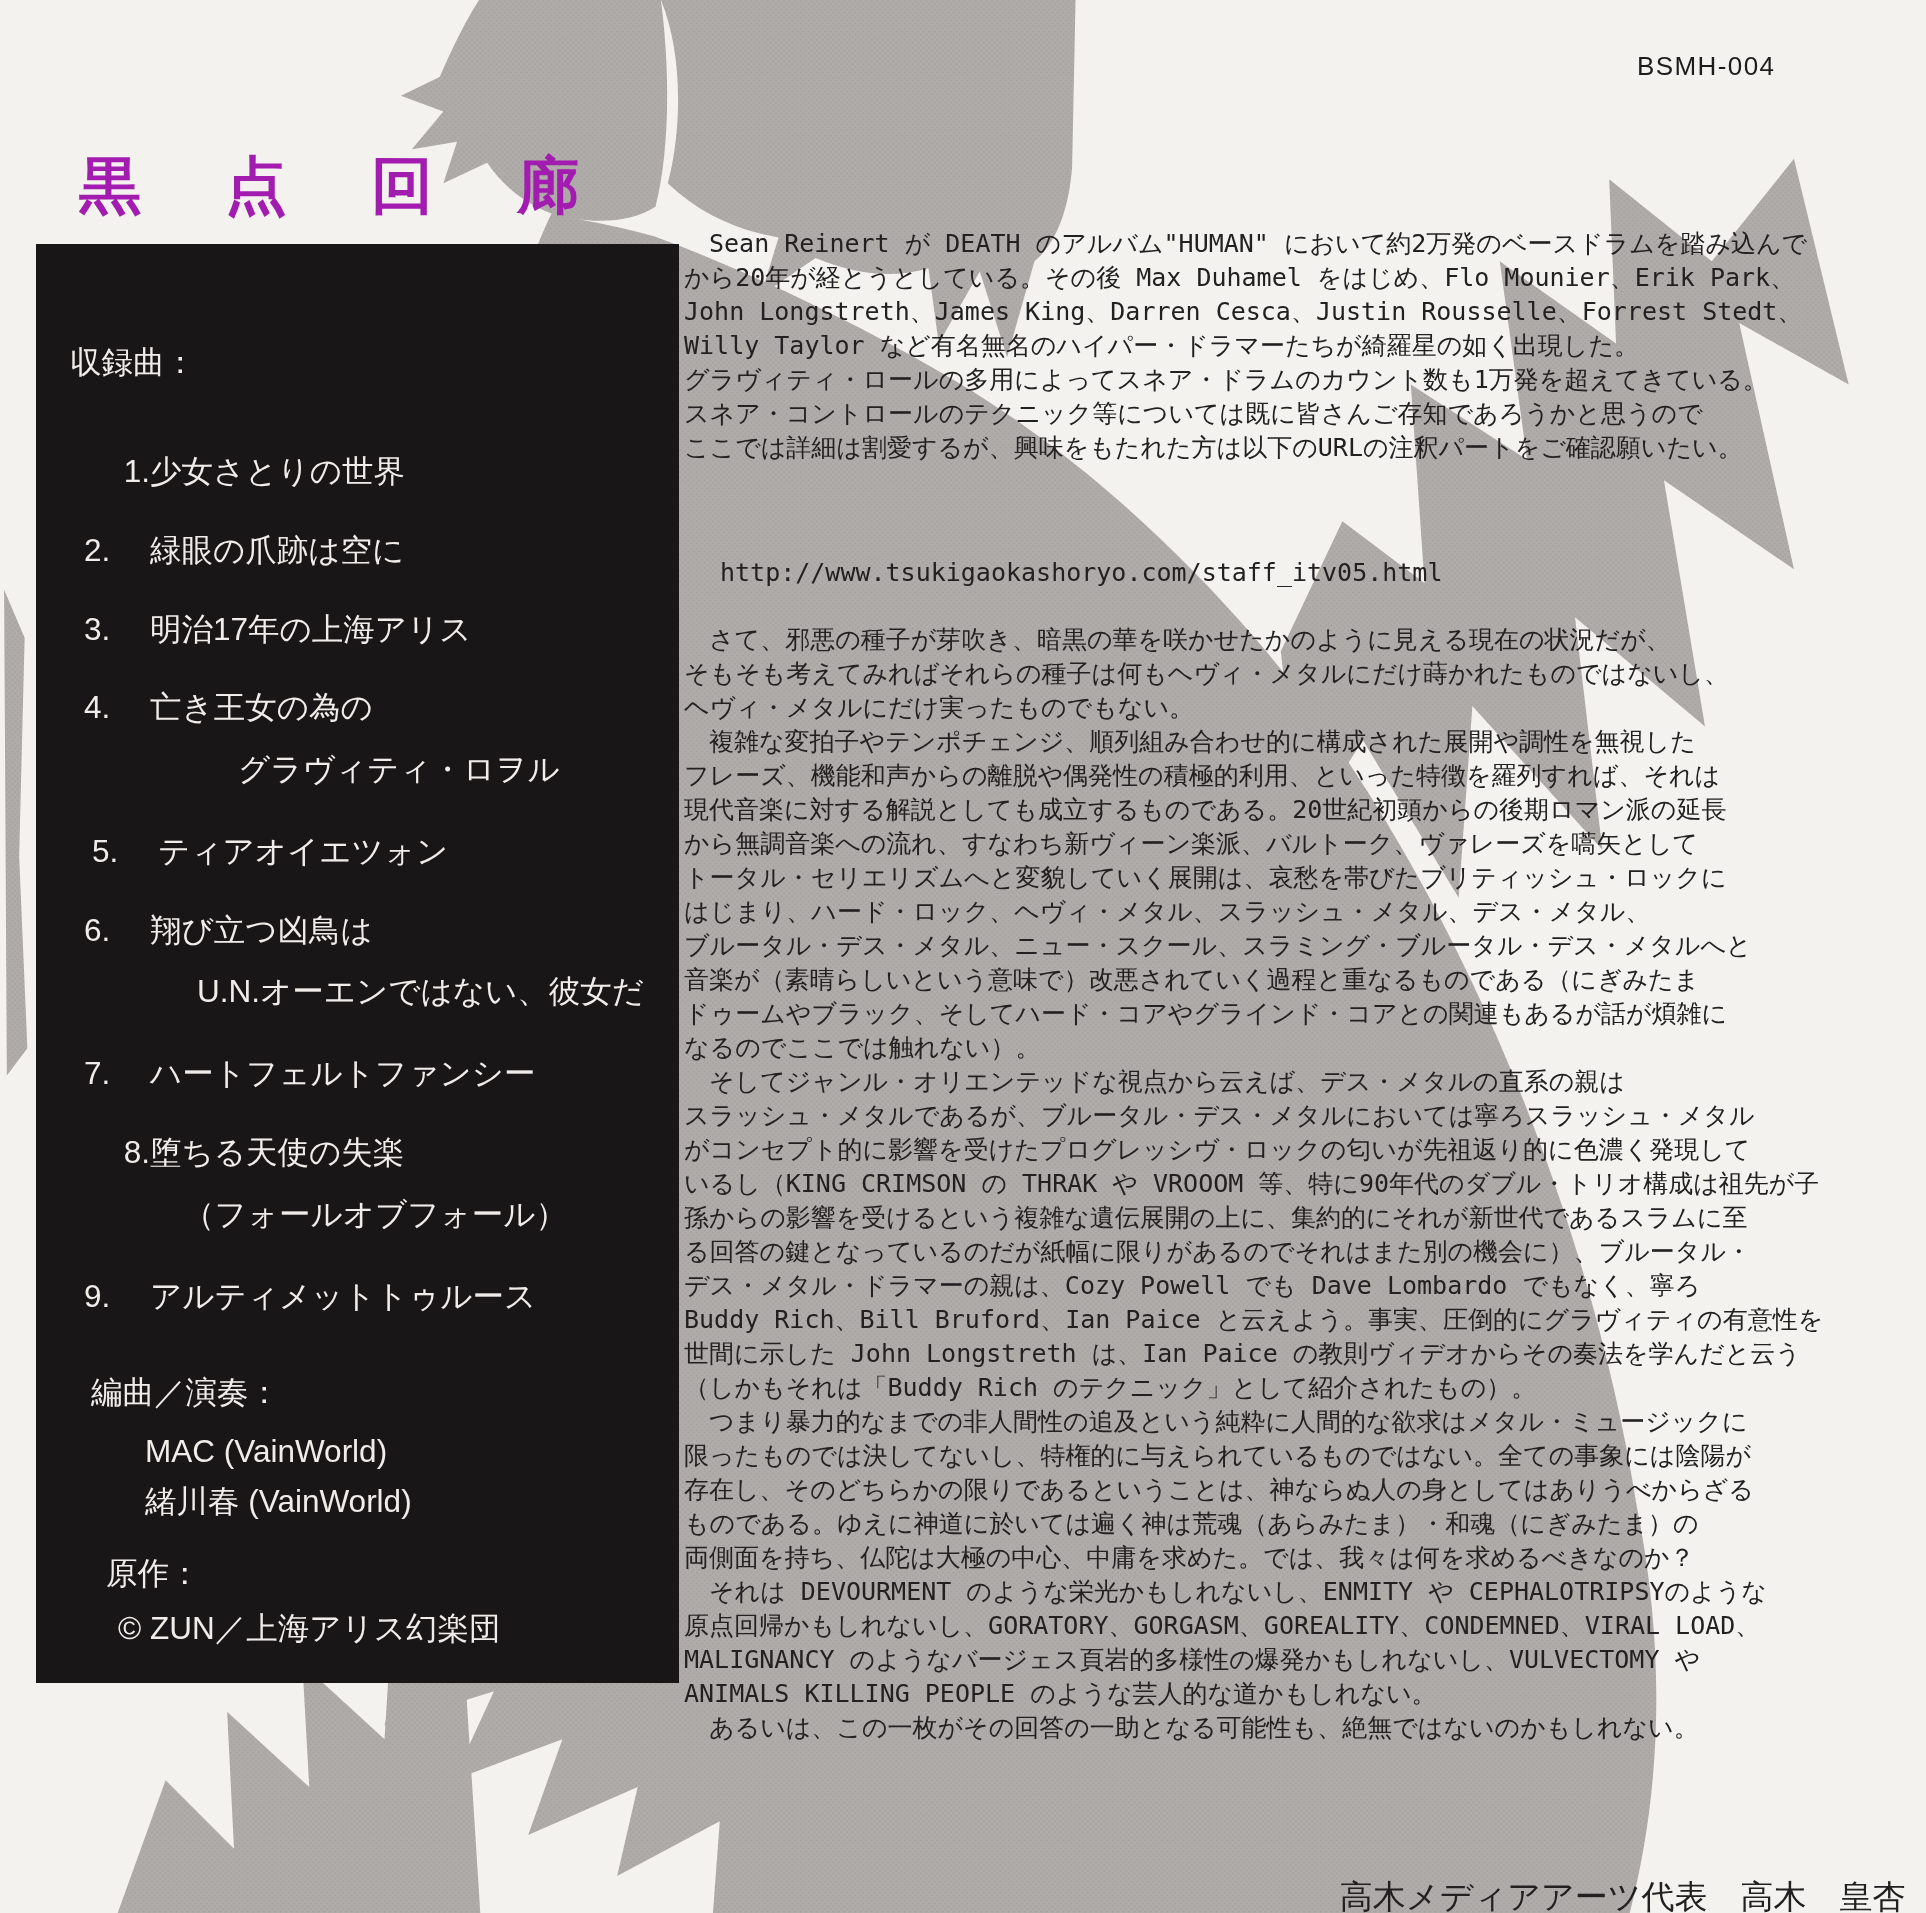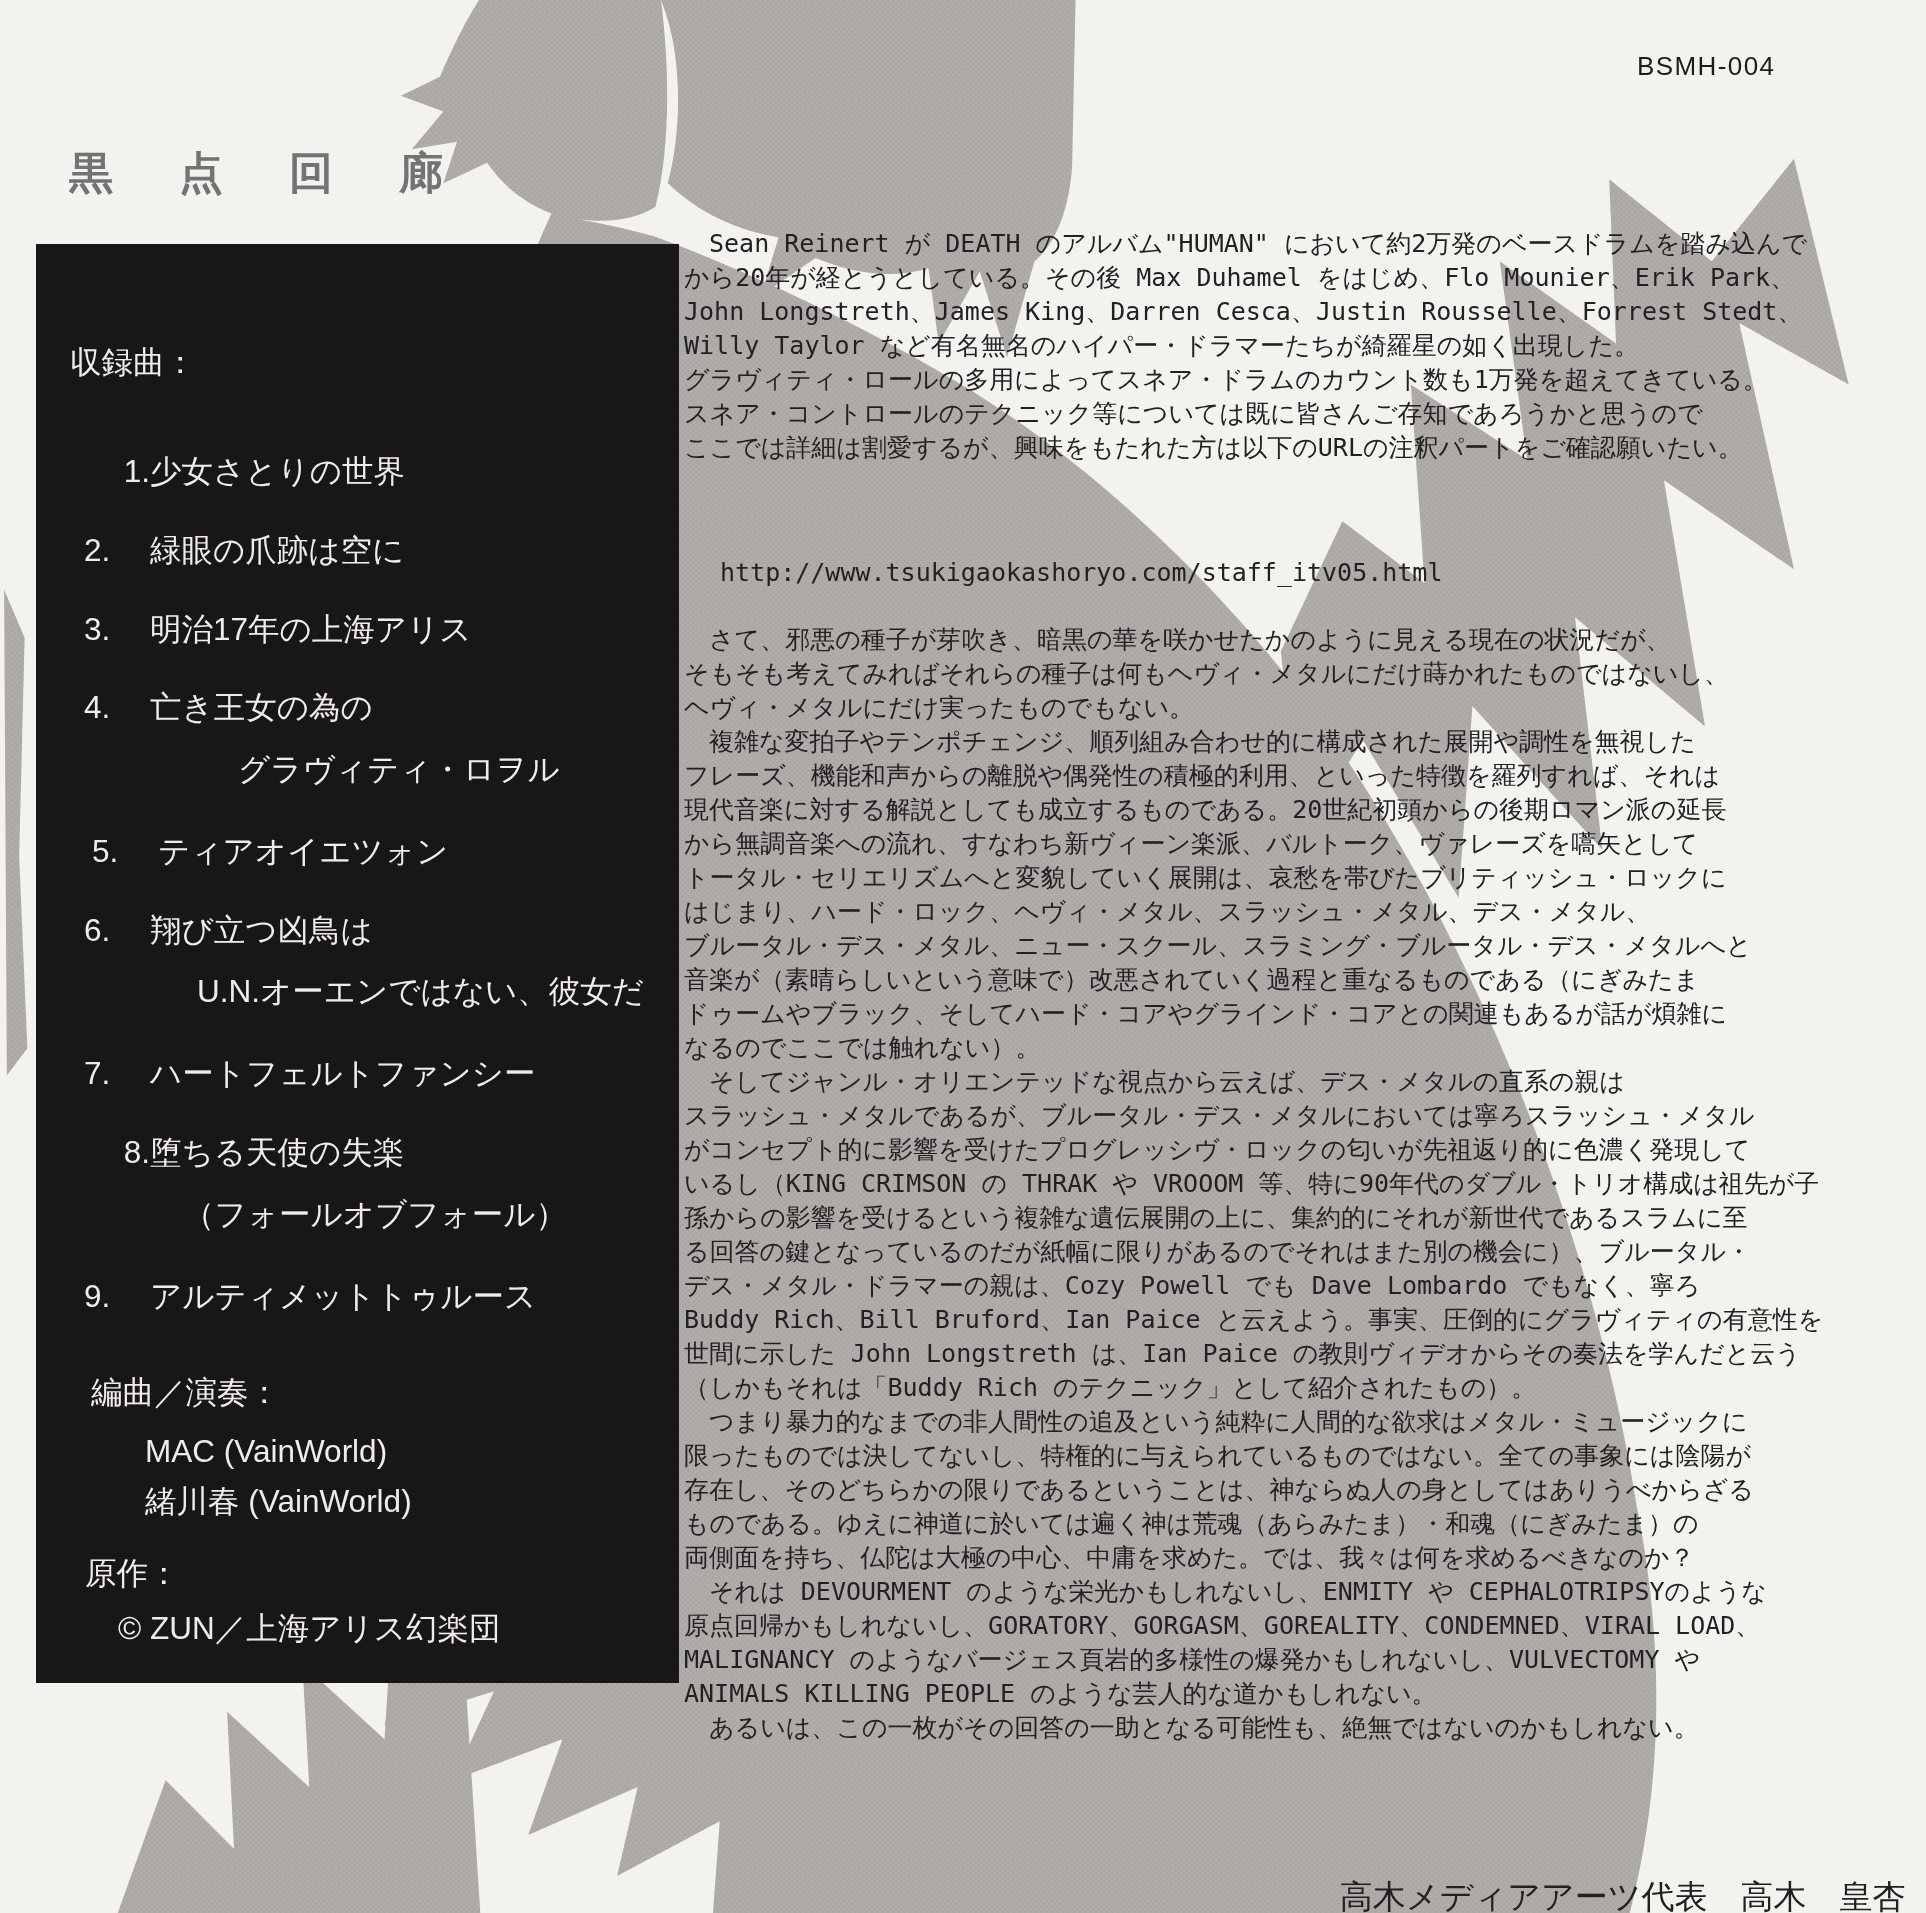--- a/index.html
+++ b/index.html
@@ -3,38 +3,38 @@
 <meta charset="utf-8">
 <style>
   html,body{margin:0;padding:0;}
   body{font-family:"Liberation Sans",sans-serif;}
   .page{position:relative;width:1926px;height:1913px;background:#f3f2ef;overflow:hidden;}
   .silhouette{position:absolute;left:0;top:0;}
 
   .catalog{position:absolute;left:1637px;top:51px;font-family:Liberation Sans, sans-serif;
            font-size:26px;letter-spacing:1.4px;color:#1e1b1c;}
 
-  .title{position:absolute;left:69px;top:144px;font-size:44px;font-weight:700;
-         color:#737373;white-space:pre;letter-spacing:11px;}
+  .title{position:absolute;left:79px;top:144px;font-size:62px;font-weight:700;
+         color:#a21caf;white-space:pre;letter-spacing:11px;}
 
   .panel{position:absolute;left:24px;top:244px;width:643px;height:1439px;background:#191617;
          color:#efece9;margin-left:12px;}
   .panel .item{position:absolute;font-size:31.5px;white-space:pre;}
   .panel .tnum{display:inline-block;width:66px;}
   .p-heading{left:34px;top:98px;}
   .trk0{left:48px;top:207px;text-align:right;} .trk1{left:48px;top:286px;} .trk2{left:48px;top:365px;}
   .trk3{left:48px;top:443px;} .trk3b{left:202px;top:505px;}
   .trk4{left:56px;top:587px;}
   .trk5{left:48px;top:666px;} .trk5b{left:161px;top:727px;}
   .trk6{left:48px;top:809px;}
   .trk7{left:48px;top:888px;text-align:right;} .trk7b{left:147px;top:950px;}
   .trk8{left:48px;top:1032px;}
   .credits-heading{left:55px;top:1128px;}
   .perf0{left:109px;top:1189px;} .perf1{left:109px;top:1237px;}
-  .orig-heading{left:49px;top:1309px;}
+  .orig-heading{left:70px;top:1309px;}
   .orig-credit{left:82px;top:1364px;}
 
   .essay{position:absolute;left:684px;top:0;width:1163px;color:#232021;
          font-family:"DejaVu Sans Mono",monospace;font-size:25px;}
   .essay .para{position:absolute;left:0;}
   .para-1{top:227px;} .para-2{top:610px;margin-top:13px;}
   .tline{white-space:pre;height:34px;line-height:34px;}
   .url-line{position:absolute;left:36px;top:556px;height:34px;line-height:34px;white-space:pre;}
 
   .signature{position:absolute;right:20.5px;top:1774px;text-align:right;color:#232021;

